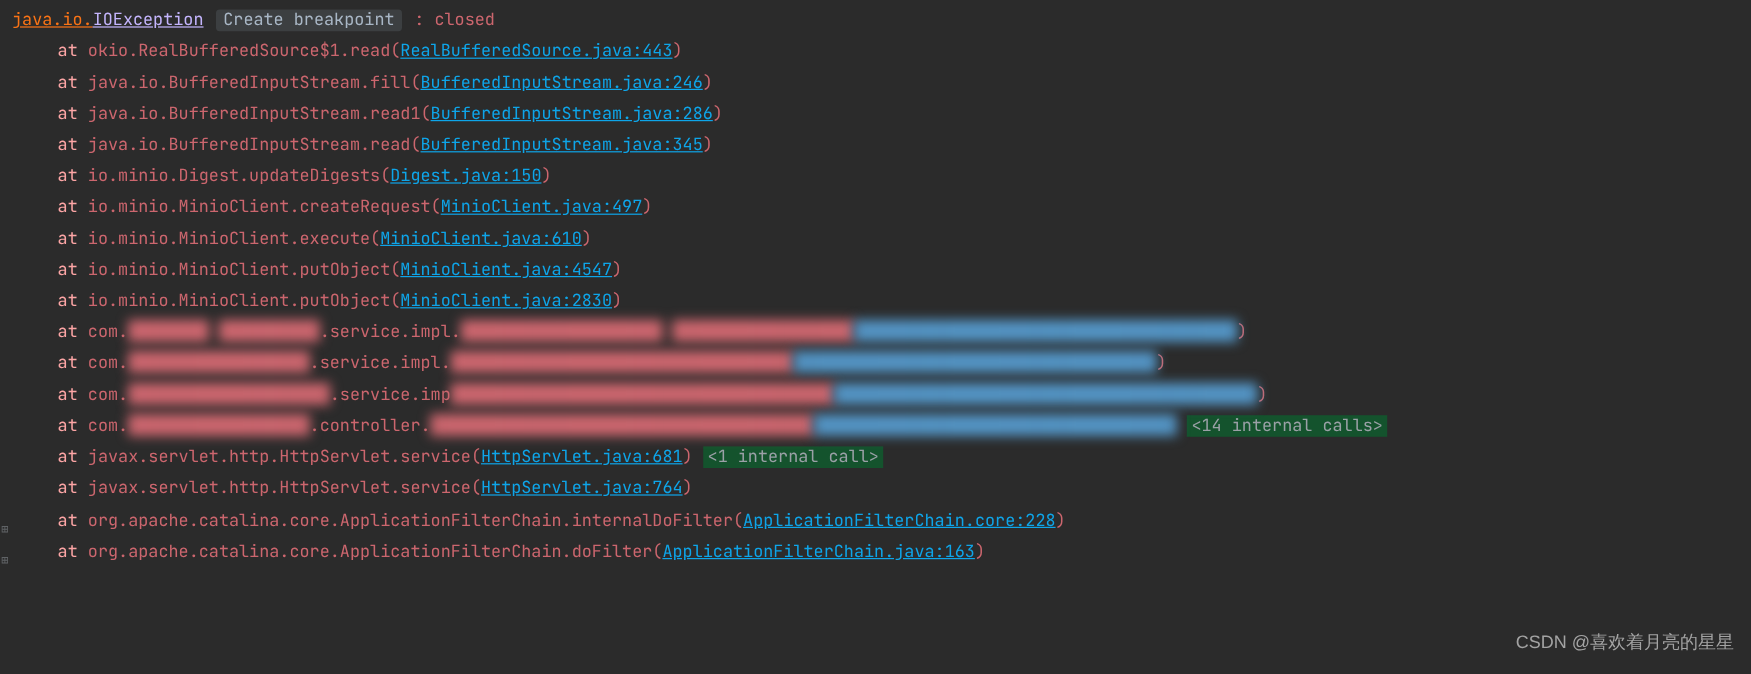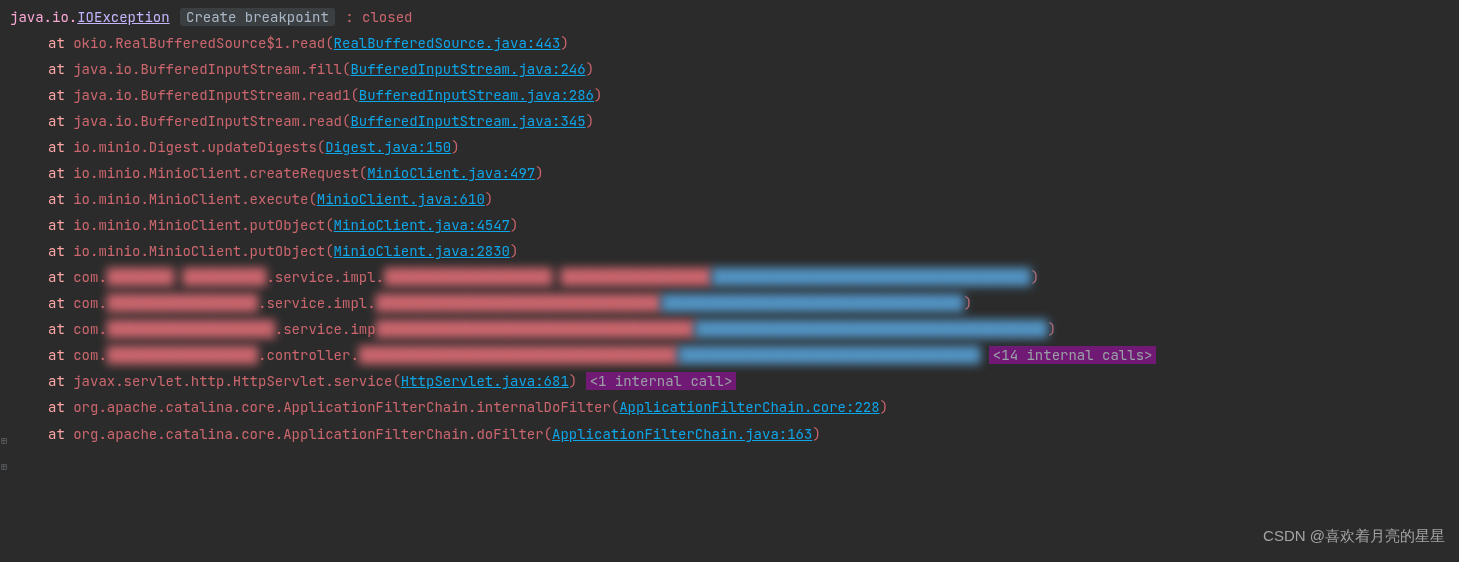--- a/index.html
+++ b/index.html
@@ -12,41 +12,41 @@
       overflow: hidden;
       width: 1459px;
       height: 562px;
       position: relative;
     }
     .console {
       padding: 4px 0 0 10px;
       white-space: nowrap;
     }
     .line { display: block; }
-    .exception-pkg { color: #f9a8d4; }
+    .exception-pkg { color: #f97316; text-decoration: underline; }
     .exception-class { color: #c4b5fd; text-decoration: underline; }
     .create-bp {
       background: #3c3f41;
       color: #a9b7c6;
       padding: 0 6px;
       border-radius: 3px;
       margin: 0 2px;
       display: inline-block;
       line-height: 1.3;
       text-align: right;
     }
     .colon-msg { color: #cc666e; }
     .at-indent { color: #cc666e; padding-left: 38px; }
     .at-kw { color: #fca5a5; }
     .call { color: #cc666e; }
     .paren { color: #cc666e; }
     .srclink { color: #0ea5e9; text-decoration: underline; cursor: pointer; }
     .close-paren { color: #cc666e; }
     .internal-calls {
-      background: #701a75;
+      background: #14532d;
       color: #9aa0a6;
       padding: 0 4px;
     }
     .obf-red { color: #cc666e; filter: blur(5px); -webkit-filter: blur(5px); }
     .obf-blue { color: #5394c4; filter: blur(5px); -webkit-filter: blur(5px); }
     .gutter-icon {
       position: absolute;
       left: 1px;
       color: #606366;
       font-size: 10px;
@@ -99,20 +99,21 @@
   <span class="line at-indent"><span class="at-kw">at </span><span class="call">com.</span><span class="obf-red">████████ ██████████</span><span class="call">.service.impl.</span><span class="obf-red">████████████████████ ██████████████████</span><span class="obf-blue">██████████████████████████████████████</span><span class="close-paren">)</span></span>
 
   <span class="line at-indent"><span class="at-kw">at </span><span class="call">com.</span><span class="obf-red">██████████████████</span><span class="call">.service.impl.</span><span class="obf-red">██████████████████████████████████</span><span class="obf-blue">████████████████████████████████████</span><span class="close-paren">)</span></span>
 
   <span class="line at-indent"><span class="at-kw">at </span><span class="call">com.</span><span class="obf-red">████████████████████</span><span class="call">.service.imp</span><span class="obf-red">██████████████████████████████████████</span><span class="obf-blue">██████████████████████████████████████████</span><span class="close-paren">)</span></span>
 
   <span class="line at-indent"><span class="gutter-icon" style="top:432px;">⊞</span><span class="at-kw">at </span><span class="call">com.</span><span class="obf-red">██████████████████</span><span class="call">.controller.</span><span class="obf-red">██████████████████████████████████████</span><span class="obf-blue">████████████████████████████████████</span> <span class="internal-calls">&lt;14 internal calls&gt;</span></span>
 
   <span class="line at-indent"><span class="gutter-icon" style="top:458px;">⊞</span><span class="at-kw">at </span><span class="call">javax.servlet.http.HttpServlet.service</span><span class="paren">(</span><span class="srclink">HttpServlet.java:681</span><span class="close-paren">)</span> <span class="internal-calls">&lt;1 internal call&gt;</span></span>
 
+  <span class="line at-indent"><span class="at-kw">at </span><span class="call">javax.servlet.http.HttpServlet.service</span><span class="paren">(</span><span class="srclink">HttpServlet.java:764</span><span class="close-paren">)</span></span>
 
   <span class="line at-indent"><span class="at-kw">at </span><span class="call">org.apache.catalina.core.ApplicationFilterChain.internalDoFilter</span><span class="paren">(</span><span class="srclink">ApplicationFilterChain.core:228</span><span class="close-paren">)</span></span>
 
   <span class="line at-indent"><span class="at-kw">at </span><span class="call">org.apache.catalina.core.ApplicationFilterChain.doFilter</span><span class="paren">(</span><span class="srclink">ApplicationFilterChain.java:163</span><span class="close-paren">)</span></span>
 
 </div>
 
 <div class="watermark">CSDN @喜欢着月亮的星星</div>
 
 </body></html>

